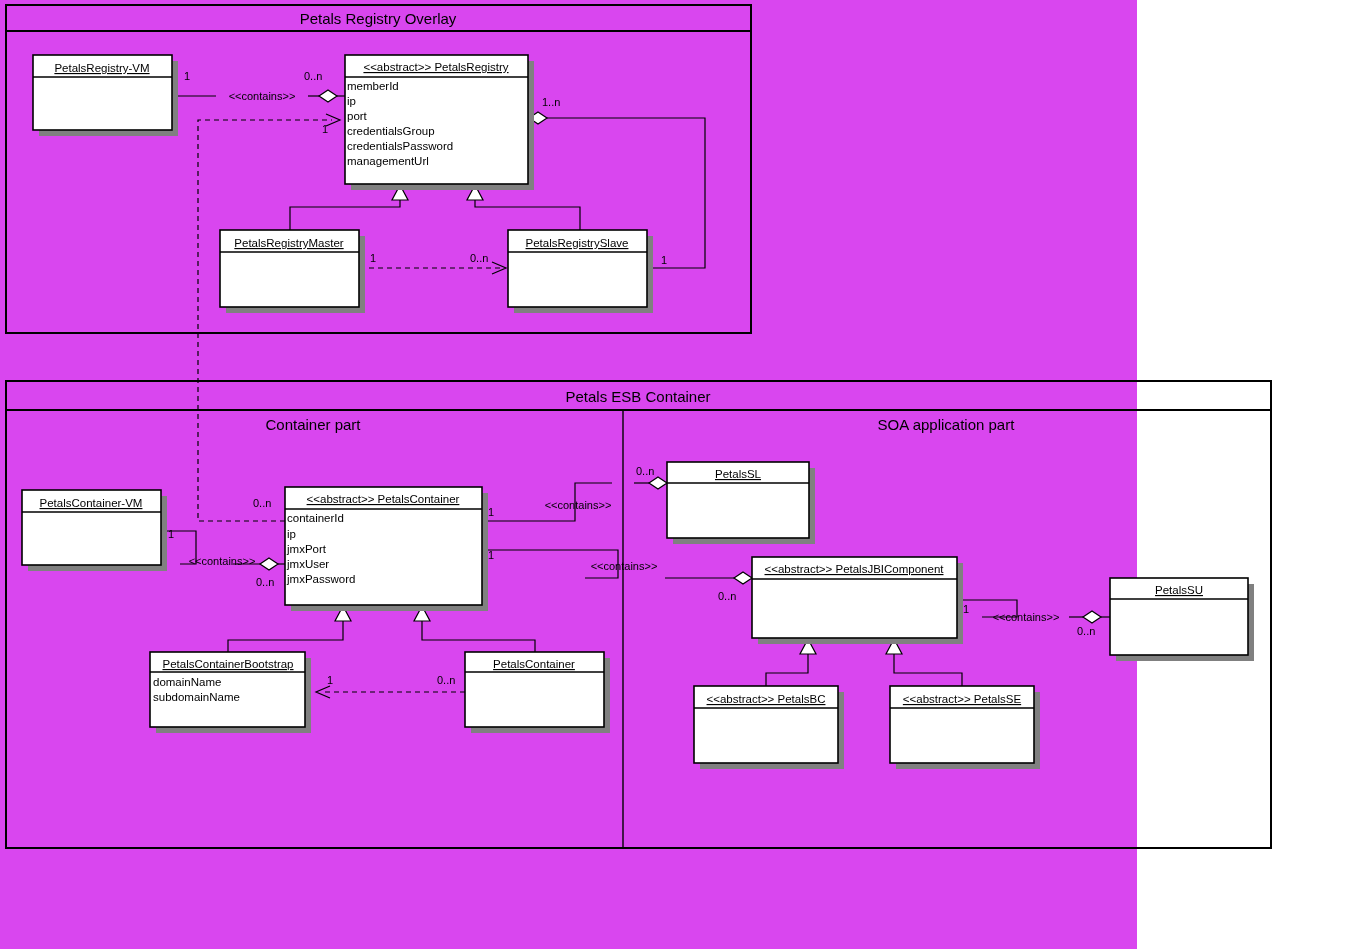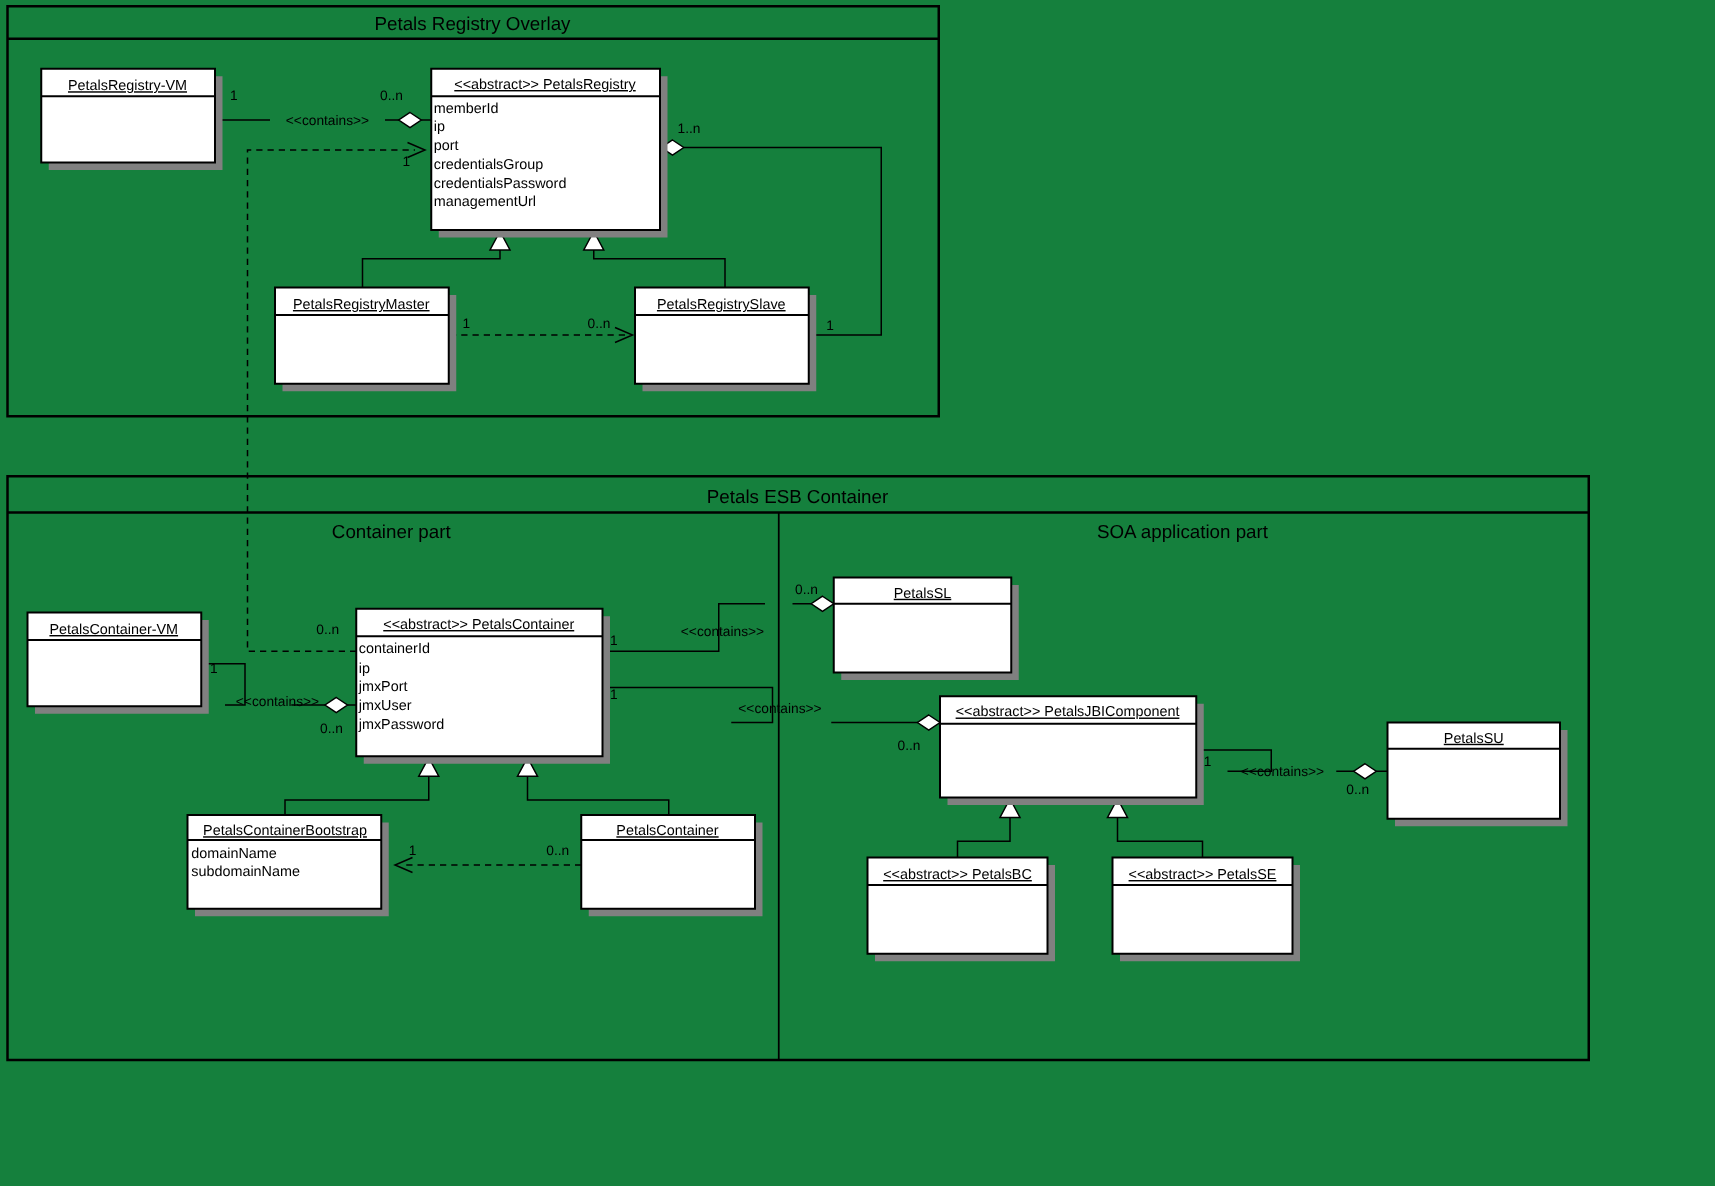--- a/index.html
+++ b/index.html
@@ -1,16 +1,16 @@
 <!DOCTYPE html>
 <html><head>
 <meta charset="utf-8">
 <style>
   html,body{margin:0;padding:0;background:#ffffff;}
-  #stage{position:relative;width:1372px;height:949px;background:#15803d;
+  #stage{position:relative;width:1137px;height:949px;background:#d946ef;
          font-family:"Liberation Sans", sans-serif;}
   svg{position:absolute;left:0;top:0;width:1372px;height:949px;}
   .frame{fill:none;stroke:#000;stroke-width:2;}
   .divline{stroke:#000;stroke-width:2;}
   .divline-thin{stroke:#000;stroke-width:1.4;}
   .boxfill{fill:#ffffff;stroke:#000;stroke-width:1.6;}
   .shadow{fill:#808080;stroke:none;}
   .sep{stroke:#000;stroke-width:1.6;}
   .link{stroke:#000;stroke-width:1.2;fill:none;}
   .dashlink{stroke:#000;stroke-width:1.2;fill:none;stroke-dasharray:5,4;}

